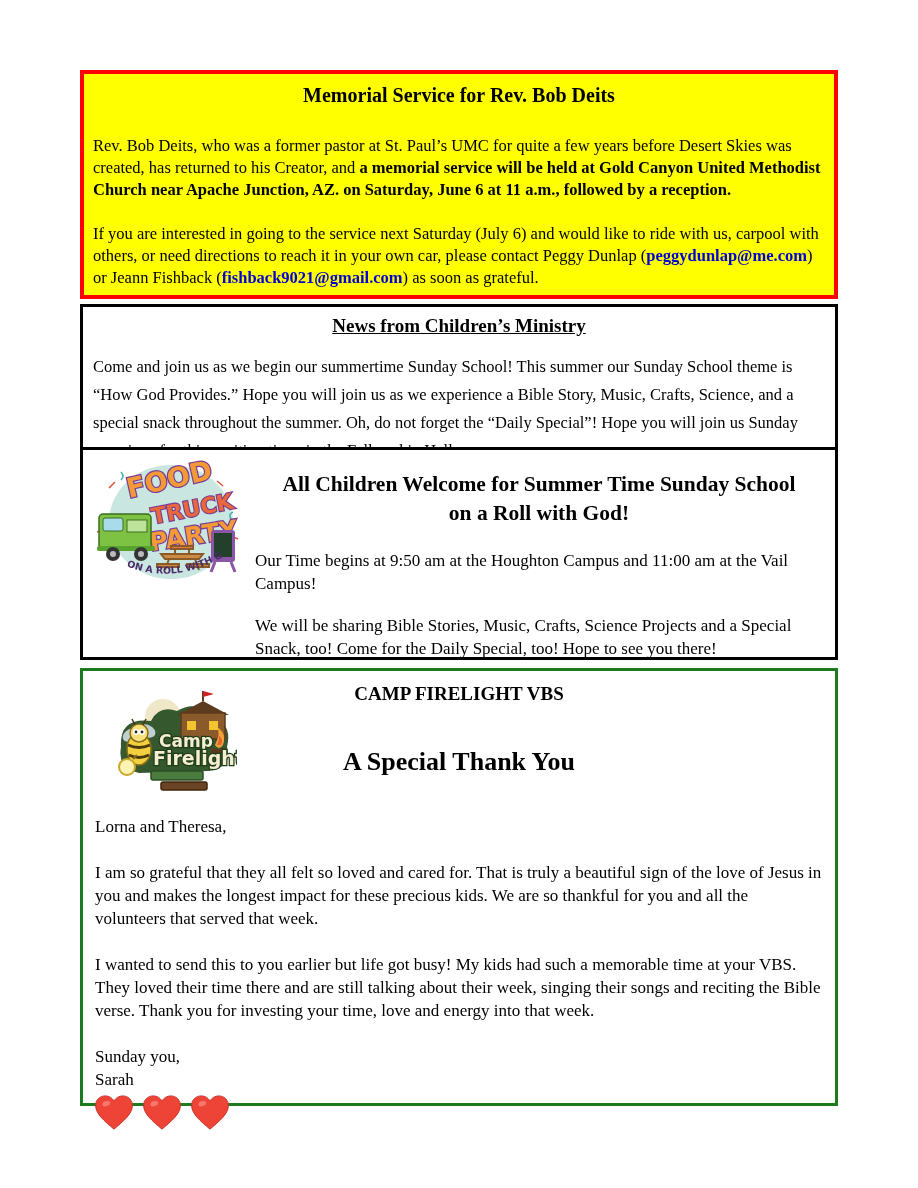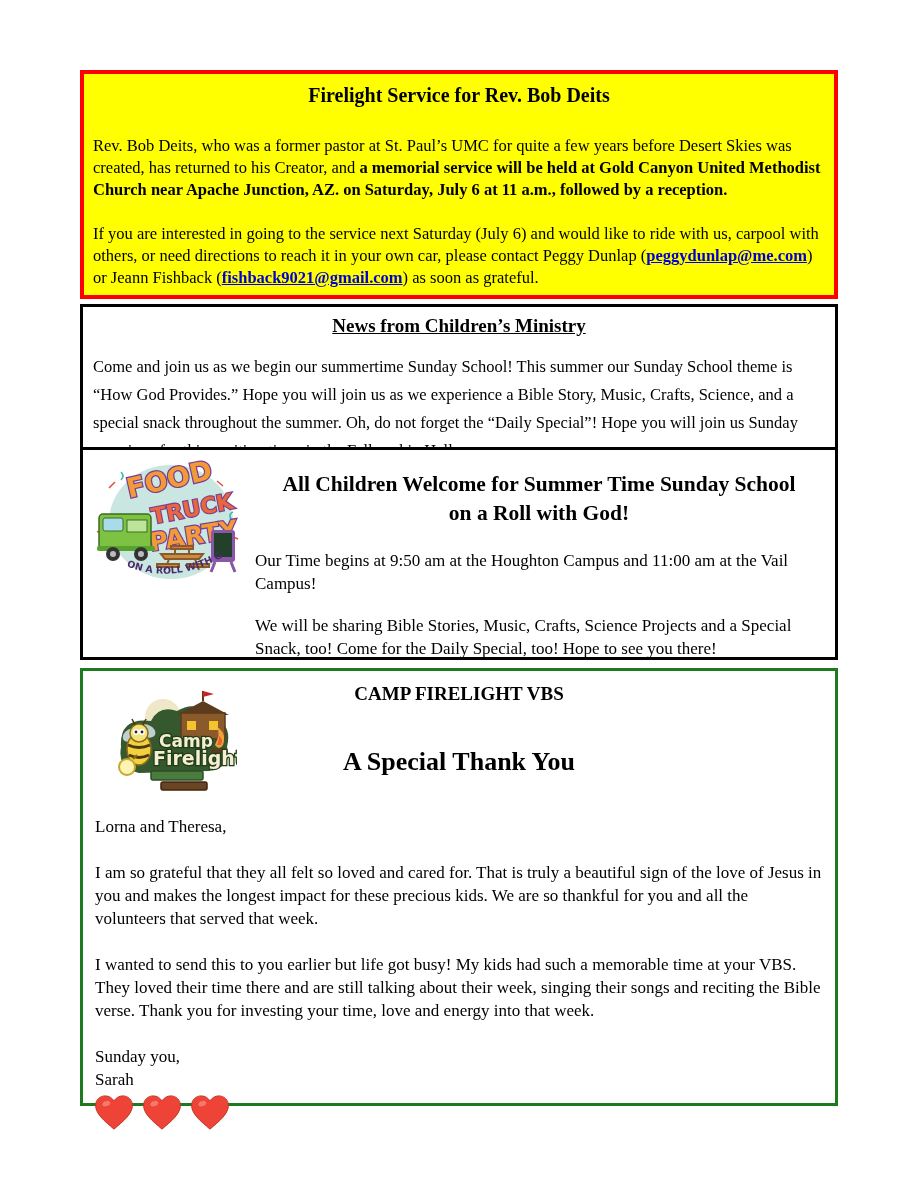--- a/index.html
+++ b/index.html
@@ -31,21 +31,20 @@
   }
   #memorial-box p {
     font-size: 16.5px;
     line-height: 22px;
     text-align: left;
   }
   #memorial-box p + p { margin-top: 22px; }
   a.email-link {
     color: #0000d4;
     font-weight: bold;
-    text-decoration: underline;
     cursor: pointer;
   }
   
   #ministry-box {
     top: 304px; height: 168px;
     border: 3px solid #000000;
     padding: 8px 10px;
   }
   #ministry-box h2 {
     text-align: center;
@@ -126,22 +125,22 @@
     display: flex;
     gap: 10px;
     align-items: center;
   }
   .heart-svg { display: block; }
 </style>
 </head>
 <body>
 
 <section class="box" id="memorial-box">
-  <h1>Firelight Service for Rev. Bob Deits</h1>
-  <p><span>Rev. Bob Deits, who was a former pastor at St. Paul’s UMC for quite a few years before Desert Skies was created, has returned to his Creator, and </span><b>a memorial service will be held at Gold Canyon United Methodist Church near Apache Junction, AZ. on Saturday, July 6 at 11 a.m., followed by a reception.</b></p>
+  <h1>Memorial Service for Rev. Bob Deits</h1>
+  <p><span>Rev. Bob Deits, who was a former pastor at St. Paul’s UMC for quite a few years before Desert Skies was created, has returned to his Creator, and </span><b>a memorial service will be held at Gold Canyon United Methodist Church near Apache Junction, AZ. on Saturday, June 6 at 11 a.m., followed by a reception.</b></p>
   <p><span>If you are interested in going to the service next Saturday (July 6) and would like to ride with us, carpool with others, or need directions to reach it in your own car, please contact Peggy Dunlap (</span><a class="email-link">peggydunlap@me.com</a><span>) or Jeann Fishback (</span><a class="email-link">fishback9021@gmail.com</a><span>) as soon as grateful.</span></p>
 </section>
 
 <section class="box" id="ministry-box">
   <h2>News from Children’s Ministry</h2>
   <p>Come and join us as we begin our summertime Sunday School! This summer our Sunday School theme is “How God Provides.” Hope you will join us as we experience a Bible Story, Music, Crafts, Science, and a special snack throughout the summer. Oh, do not forget the “Daily Special”! Hope you will join us Sunday mornings for this exciting time, in the Fellowship Hall.</p>
 </section>
 
 <section class="box" id="summer-box">
   <div class="logo-col">

